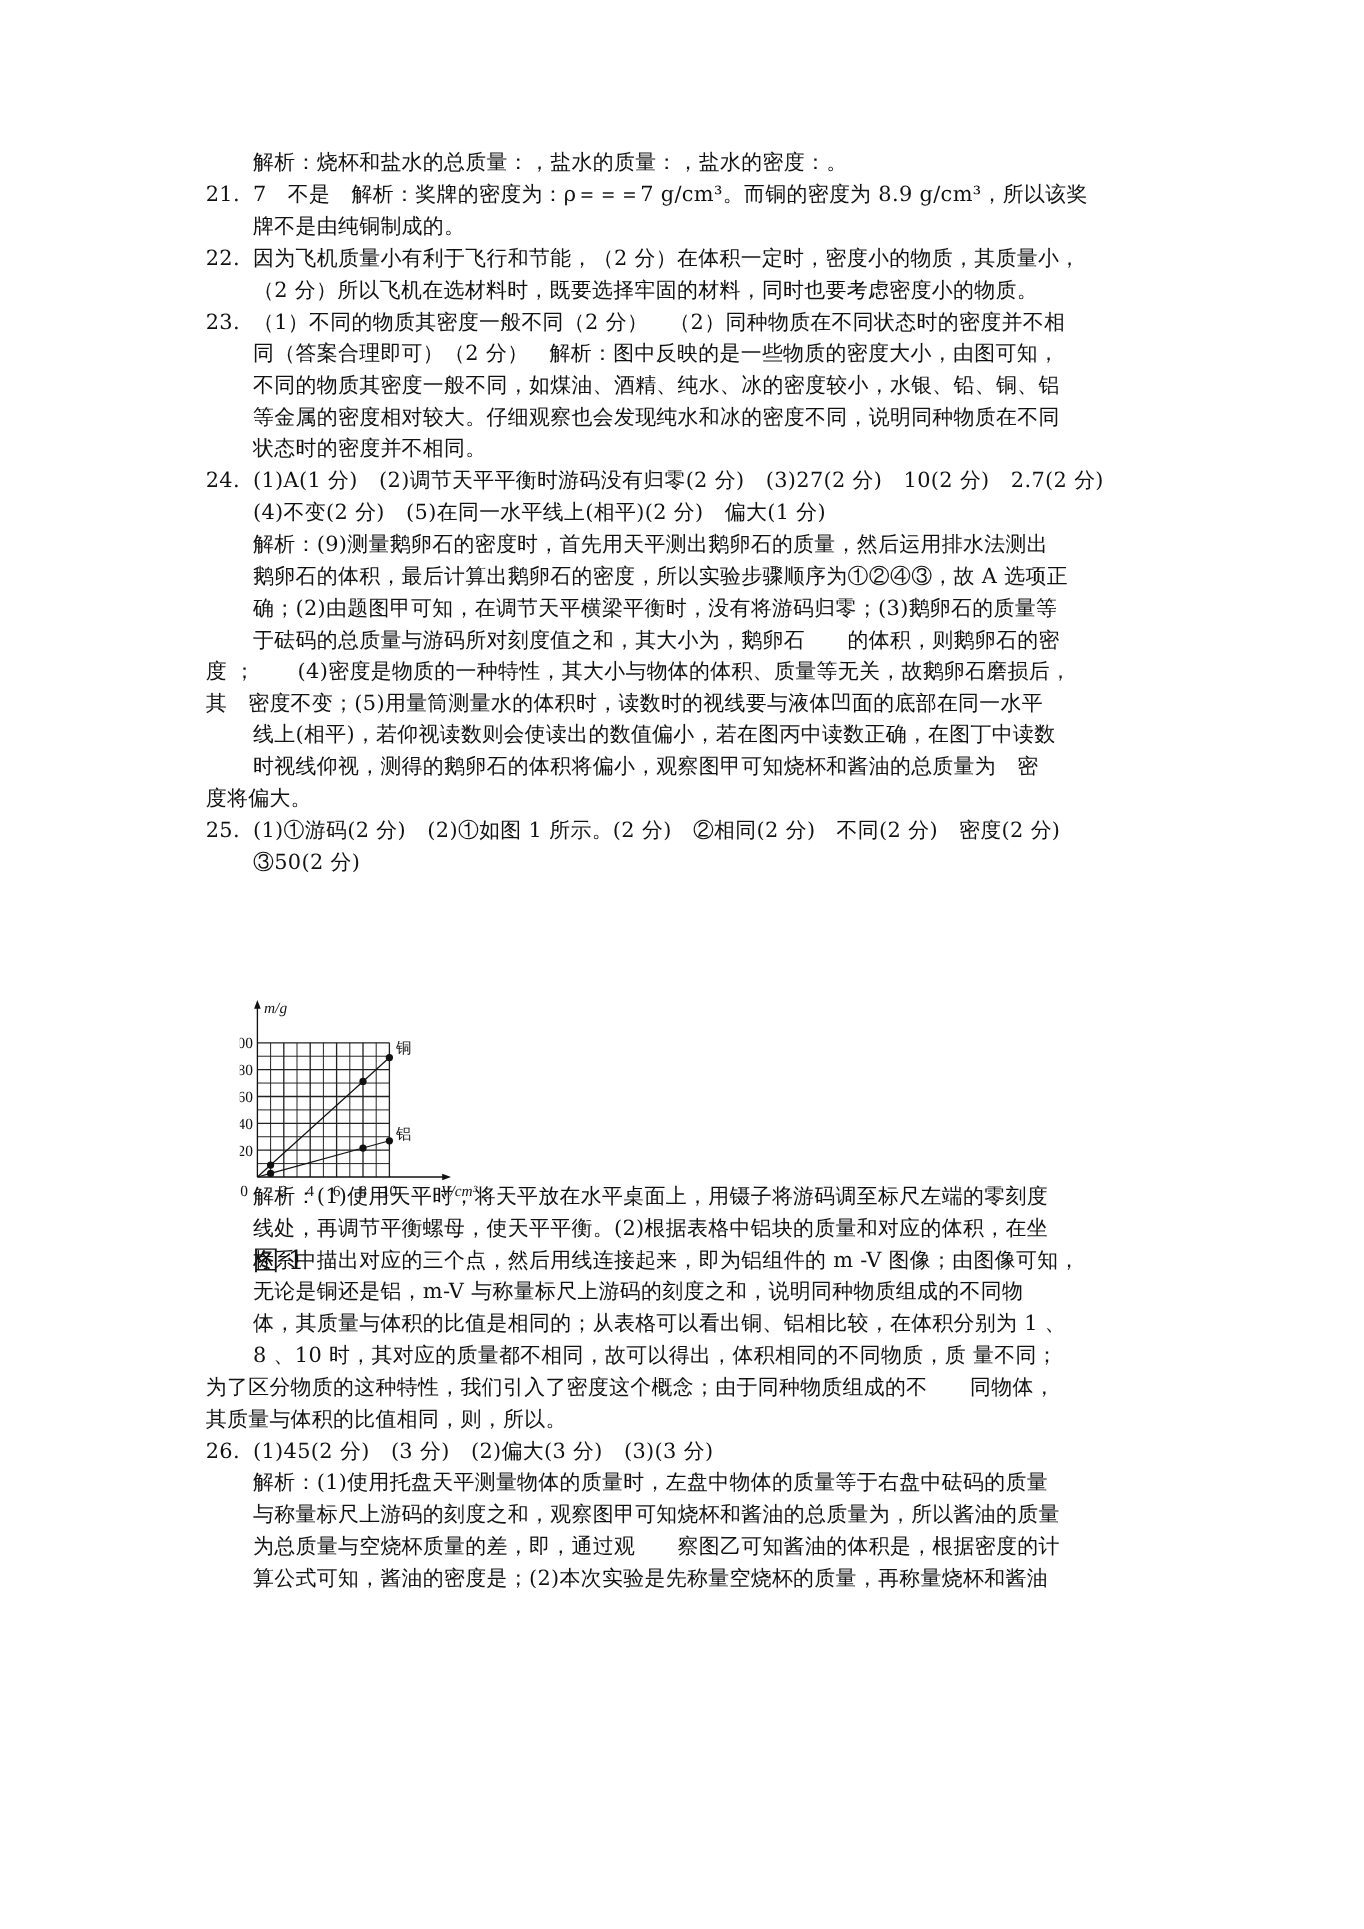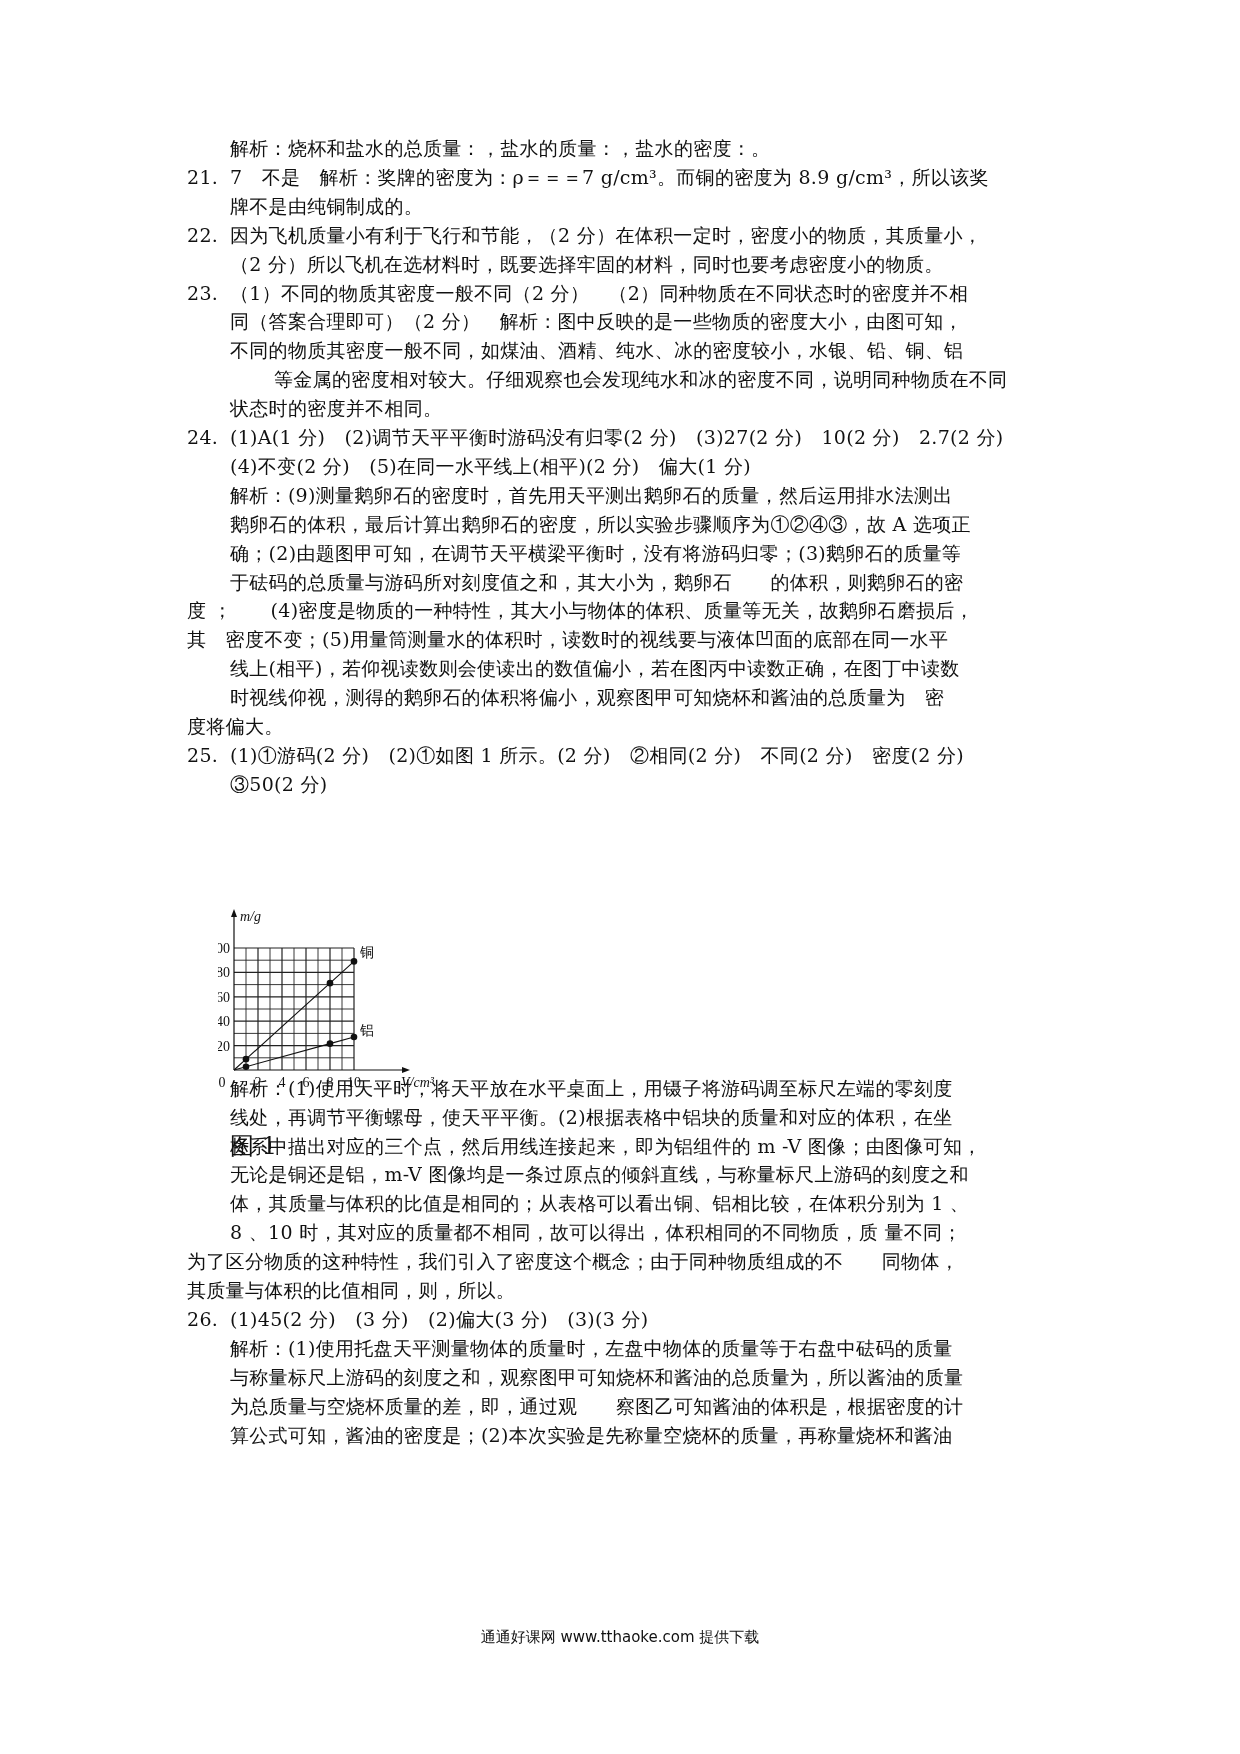--- a/index.html
+++ b/index.html
@@ -25,41 +25,41 @@
       <div class="line ind" style="top: 164.9px;">7　不是　解析：奖牌的密度为：ρ＝＝＝7 g/cm³。而铜的密度为 8.9 g/cm³，所以该奖</div>
       <div class="line num" style="top: 164.9px;">21.</div>
       <div class="line ind" style="top: 193.8px;">牌不是由纯铜制成的。</div>
       <div class="line ind" style="top: 222.7px;">因为飞机质量小有利于飞行和节能，（2 分）在体积一定时，密度小的物质，其质量小，</div>
       <div class="line num" style="top: 222.7px;">22.</div>
       <div class="line ind" style="top: 251.6px;">（2 分）所以飞机在选材料时，既要选择牢固的材料，同时也要考虑密度小的物质。</div>
       <div class="line ind" style="top: 280.5px;">（1）不同的物质其密度一般不同（2 分）　（2）同种物质在不同状态时的密度并不相</div>
       <div class="line num" style="top: 280.5px;">23.</div>
       <div class="line ind" style="top: 309.4px;">同（答案合理即可）（2 分）　解析：图中反映的是一些物质的密度大小，由图可知，</div>
       <div class="line ind" style="top: 338.3px;">不同的物质其密度一般不同，如煤油、酒精、纯水、冰的密度较小，水银、铅、铜、铝</div>
-      <div class="line ind" style="top: 367.2px; margin-left: 44px;">等金属的密度相对较大。仔细观察也会发现纯水和冰的密度不同，说明同种物质在不同</div>
+      <div class="line ind" style="top: 367.2px;">等金属的密度相对较大。仔细观察也会发现纯水和冰的密度不同，说明同种物质在不同</div>
       <div class="line ind" style="top: 396.1px;">状态时的密度并不相同。</div>
       <div class="line ind" style="top: 425px;">(1)A(1 分)　(2)调节天平平衡时游码没有归零(2 分)　(3)27(2 分)　10(2 分)　2.7(2 分)</div>
       <div class="line num" style="top: 425px;">24.</div>
       <div class="line ind" style="top: 453.9px;">(4)不变(2 分)　(5)在同一水平线上(相平)(2 分)　偏大(1 分)</div>
       <div class="line ind" style="top: 482.8px;">解析：(9)测量鹅卵石的密度时，首先用天平测出鹅卵石的质量，然后运用排水法测出</div>
       <div class="line ind" style="top: 511.7px;">鹅卵石的体积，最后计算出鹅卵石的密度，所以实验步骤顺序为①②④③，故 A 选项正</div>
       <div class="line ind" style="top: 540.6px;">确；(2)由题图甲可知，在调节天平横梁平衡时，没有将游码归零；(3)鹅卵石的质量等</div>
       <div class="line ind" style="top: 569.5px;">于砝码的总质量与游码所对刻度值之和，其大小为，鹅卵石　　的体积，则鹅卵石的密</div>
       <div class="line out" style="top: 598.4px;">度 ；　　(4)密度是物质的一种特性，其大小与物体的体积、质量等无关，故鹅卵石磨损后，</div>
       <div class="line out" style="top: 627.3px;">其　密度不变；(5)用量筒测量水的体积时，读数时的视线要与液体凹面的底部在同一水平</div>
       <div class="line ind" style="top: 656.2px;">线上(相平)，若仰视读数则会使读出的数值偏小，若在图丙中读数正确，在图丁中读数</div>
       <div class="line ind" style="top: 685.1px;">时视线仰视，测得的鹅卵石的体积将偏小，观察图甲可知烧杯和酱油的总质量为　密</div>
       <div class="line out" style="top: 714px;">度将偏大。</div>
       <div class="line ind" style="top: 742.9px;">(1)①游码(2 分)　(2)①如图 1 所示。(2 分)　②相同(2 分)　不同(2 分)　密度(2 分)</div>
       <div class="line num" style="top: 742.9px;">25.</div>
       <div class="line ind" style="top: 771.8px;">③50(2 分)</div>
       <div class="line ind" style="top: 1075.7px;">解析：(1)使用天平时，将天平放在水平桌面上，用镊子将游码调至标尺左端的零刻度</div>
       <div class="line ind" style="top: 1104.6px;">线处，再调节平衡螺母，使天平平衡。(2)根据表格中铝块的质量和对应的体积，在坐</div>
       <div class="line ind" style="top: 1133.5px;">标系中描出对应的三个点，然后用线连接起来，即为铝组件的 m -V 图像；由图像可知，</div>
-      <div class="line ind" style="top: 1162.4px;">无论是铜还是铝，m-V 图像均是一条过原点的倾斜直线，与称量标尺上游码的刻度之和</div>
+      <div class="line ind" style="top: 1162.4px;">无论是铜还是铝，m-V 与称量标尺上游码的刻度之和，说明同种物质组成的不同物</div>
       <div class="line ind" style="top: 1191.3px;">体，其质量与体积的比值是相同的；从表格可以看出铜、铝相比较，在体积分别为 1 、</div>
       <div class="line ind" style="top: 1220.2px;">8 、10 时，其对应的质量都不相同，故可以得出，体积相同的不同物质，质 量不同；</div>
       <div class="line out" style="top: 1249.1px;">为了区分物质的这种特性，我们引入了密度这个概念；由于同种物质组成的不　　同物体，</div>
       <div class="line out" style="top: 1278px;">其质量与体积的比值相同，则，所以。</div>
       <div class="line ind" style="top: 1306.9px;">(1)45(2 分)　(3 分)　(2)偏大(3 分)　(3)(3 分)</div>
       <div class="line num" style="top: 1306.9px;">26.</div>
       <div class="line ind" style="top: 1335.8px;">解析：(1)使用托盘天平测量物体的质量时，左盘中物体的质量等于右盘中砝码的质量</div>
       <div class="line ind" style="top: 1364.7px;">与称量标尺上游码的刻度之和，观察图甲可知烧杯和酱油的总质量为，所以酱油的质量</div>
       <div class="line ind" style="top: 1393.6px;">为总质量与空烧杯质量的差，即，通过观　　察图乙可知酱油的体积是，根据密度的计</div>
       <div class="line ind" style="top: 1422.5px;">算公式可知，酱油的密度是；(2)本次实验是先称量空烧杯的质量，再称量烧杯和酱油</div>
@@ -118,14 +118,13 @@
         <circle cx="112" cy="138.648" r="3.3" fill="#111"></circle>
         <circle cx="136" cy="132.06" r="3.3" fill="#111"></circle>
         <text x="142" y="130.06">铝</text>
       </g>
     <text id="ylabel" x="22" y="16" font-style="italic">m/g</text>
     <text id="xlabel" x="183" y="182" font-style="italic">V/cm³</text>
   </svg>
 
   <div class="figcap">图 1</div>
 
-  <div class="footer">通通好课网  www.tthaoke.com  提供下载</div>
 </div>
 
 </body></html>

